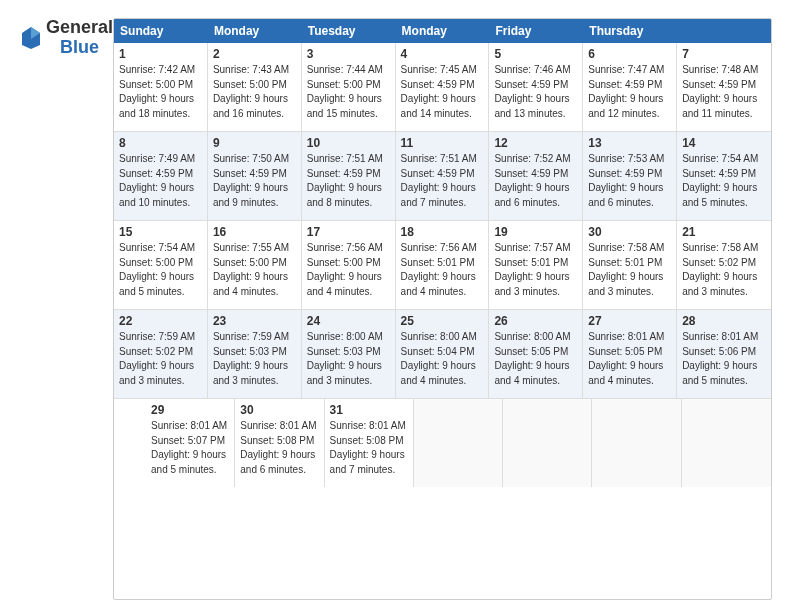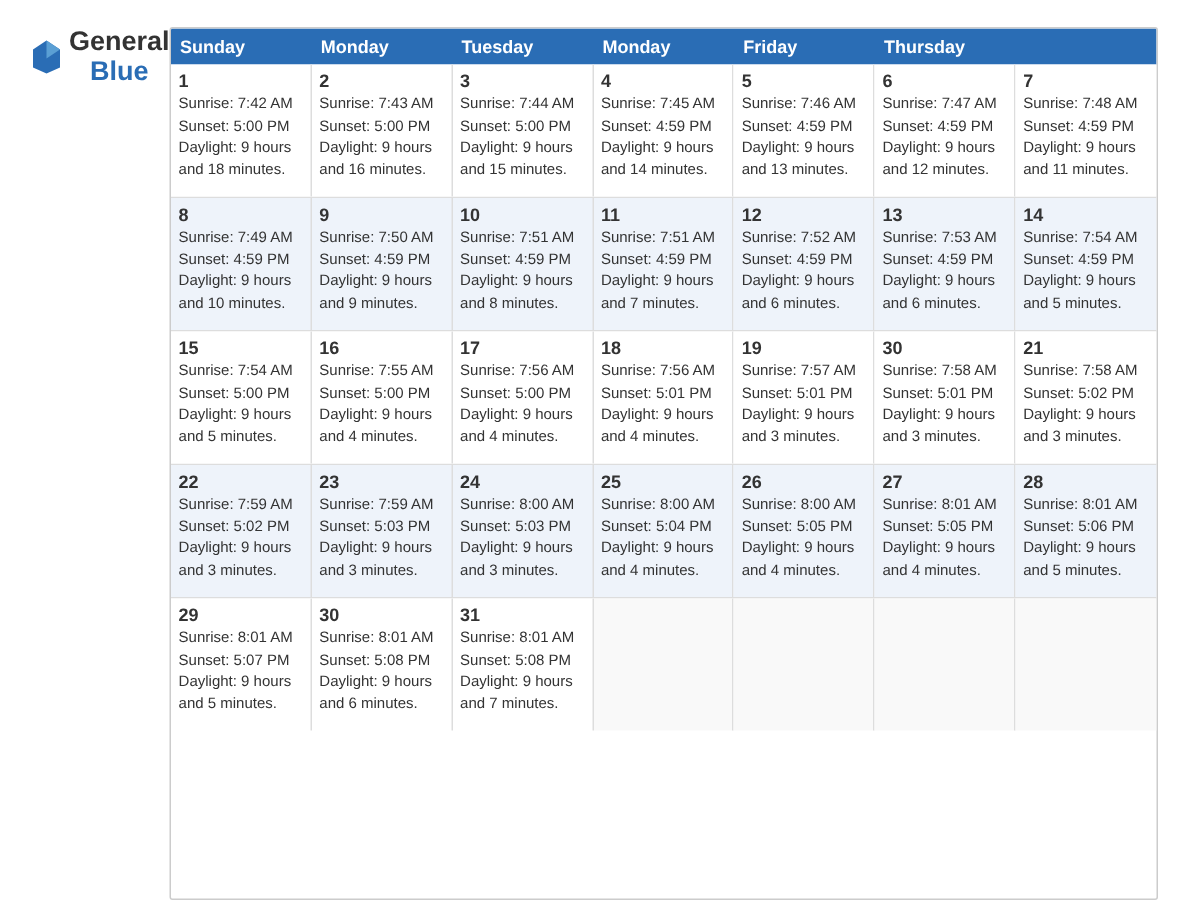--- a/index.html
+++ b/index.html
@@ -75,20 +75,21 @@
       flex-direction: column;
     }
     .cal-row {
       display: grid;
       grid-template-columns: repeat(7, 1fr);
       border-bottom: 1px solid #ddd;
       flex: 1;
     }
     .cal-row:last-child {
       border-bottom: none;
+      margin-left: 32px;
     }
     .cal-cell {
       border-right: 1px solid #ddd;
       padding: 4px 5px;
       font-size: 9.5px;
       color: #333;
       background: #fff;
       min-height: 88px;
     }
     .cal-cell:last-child {

